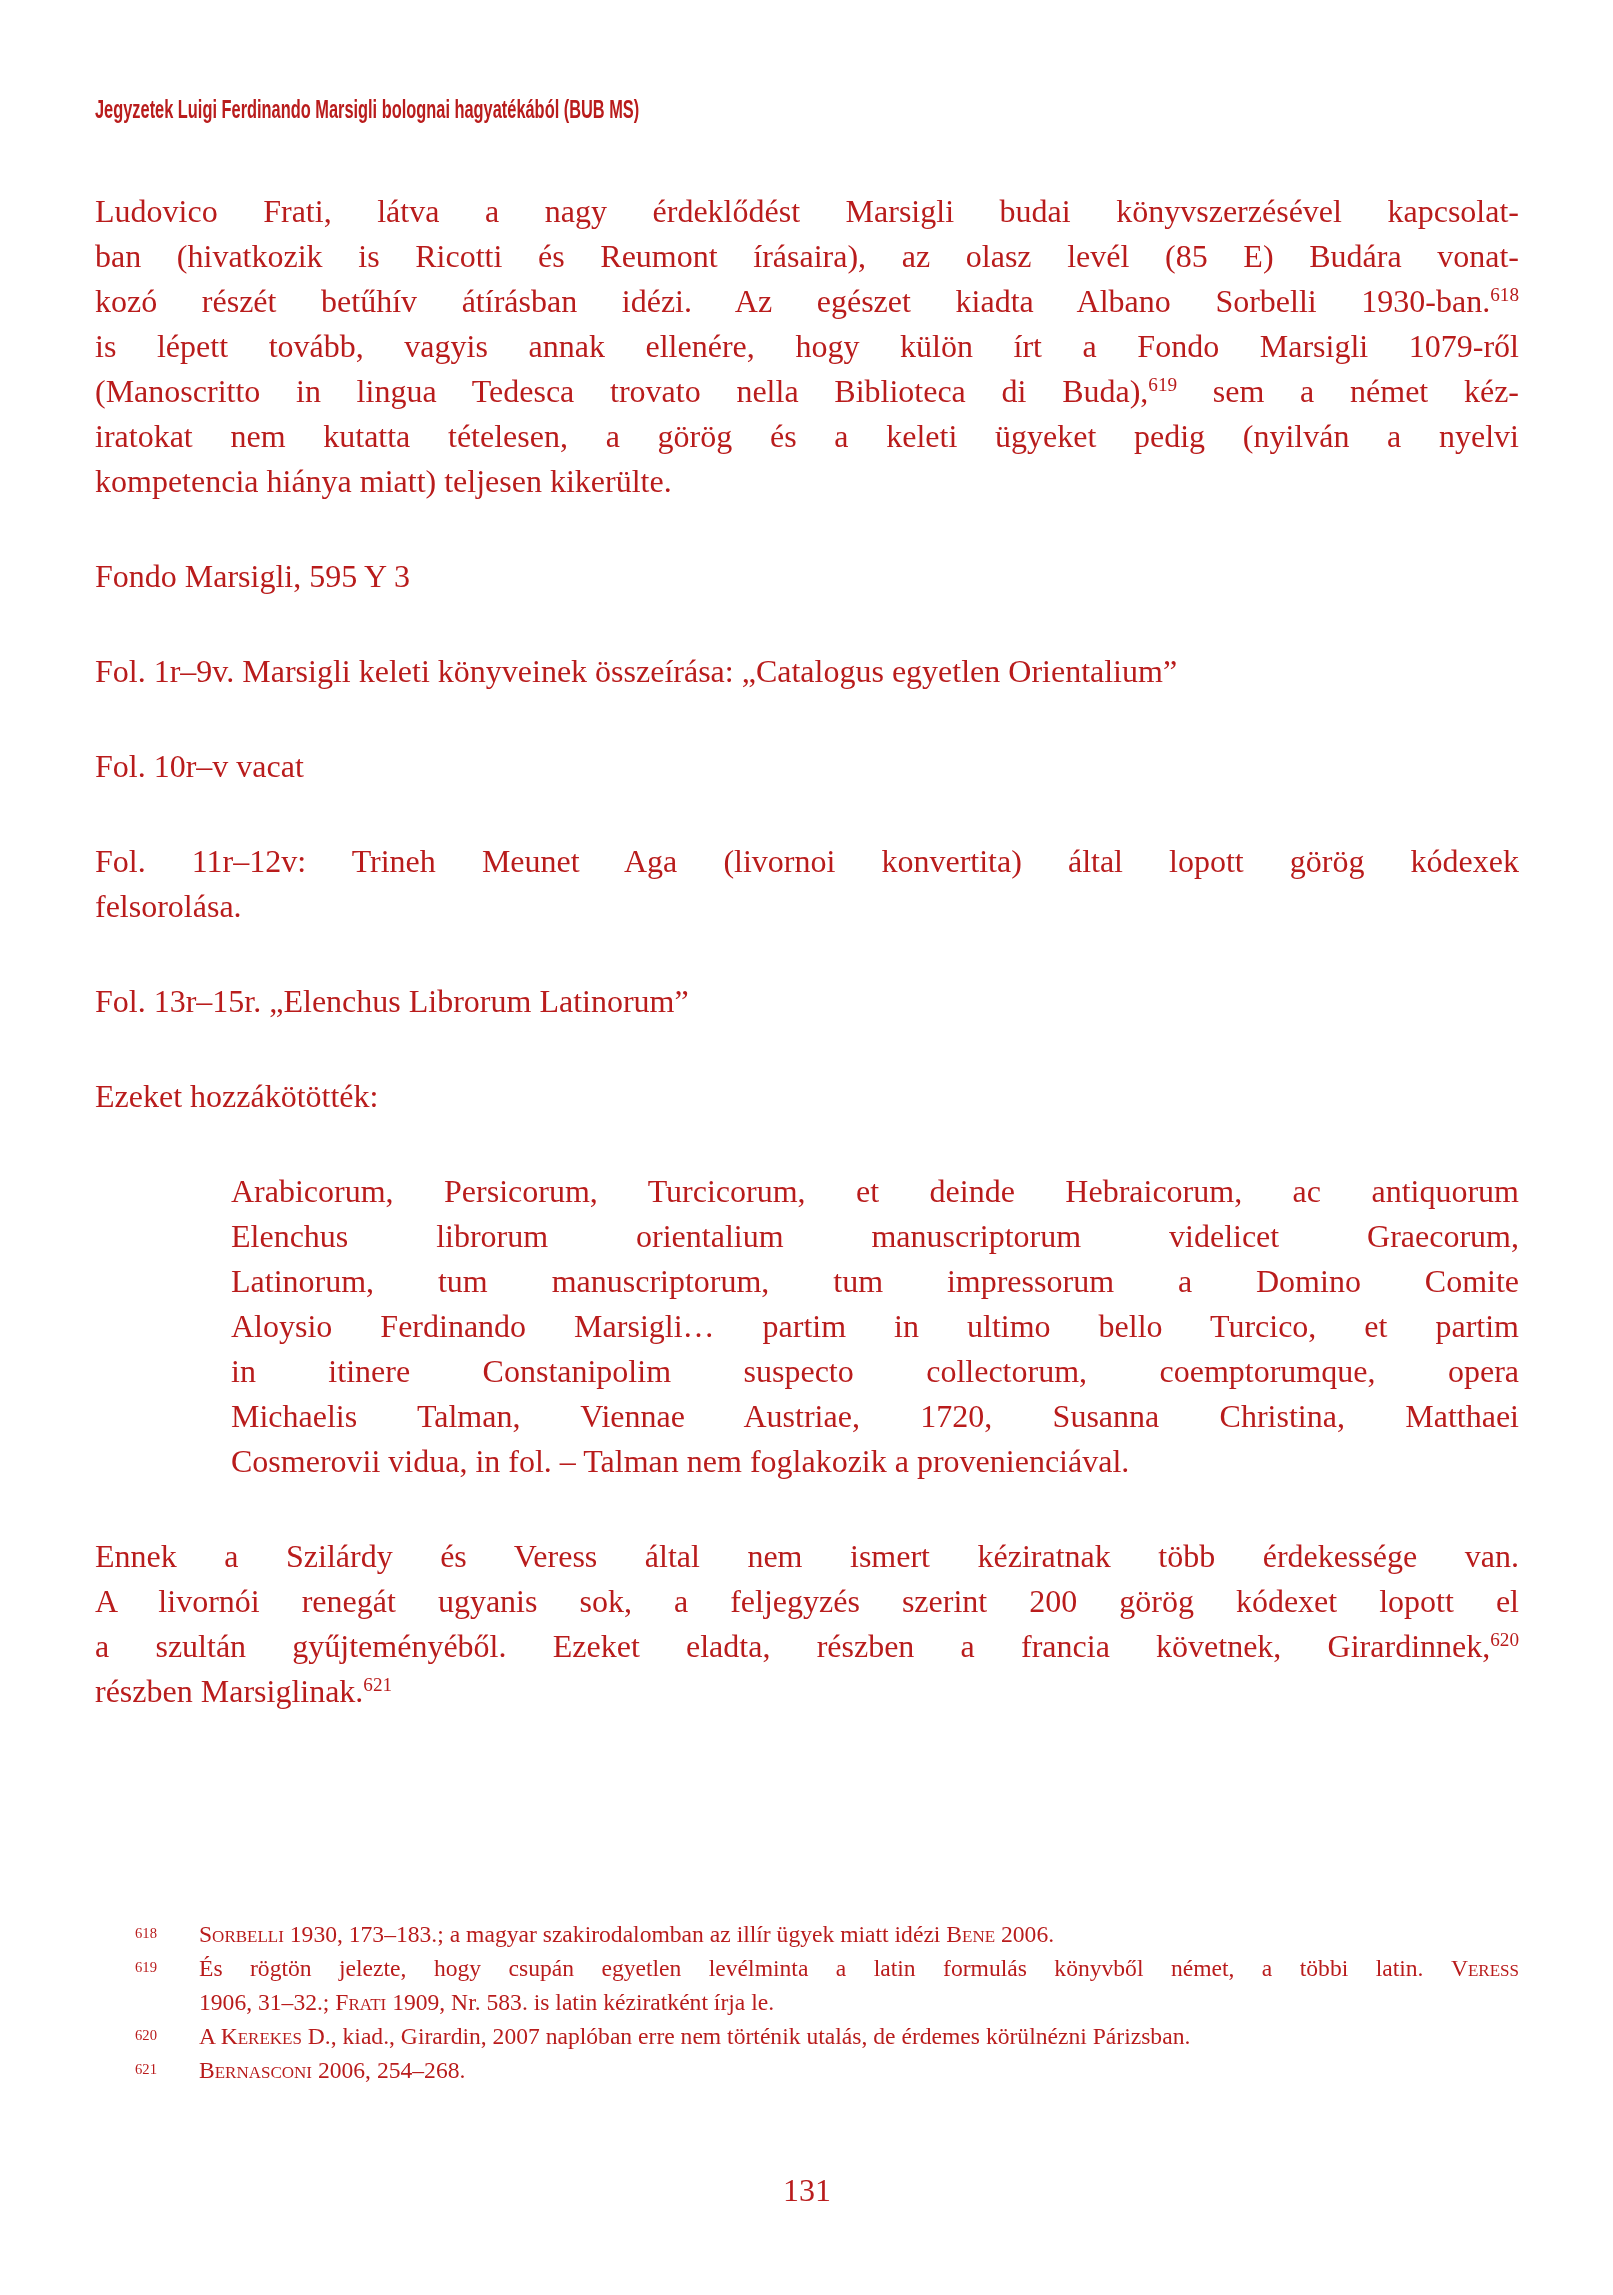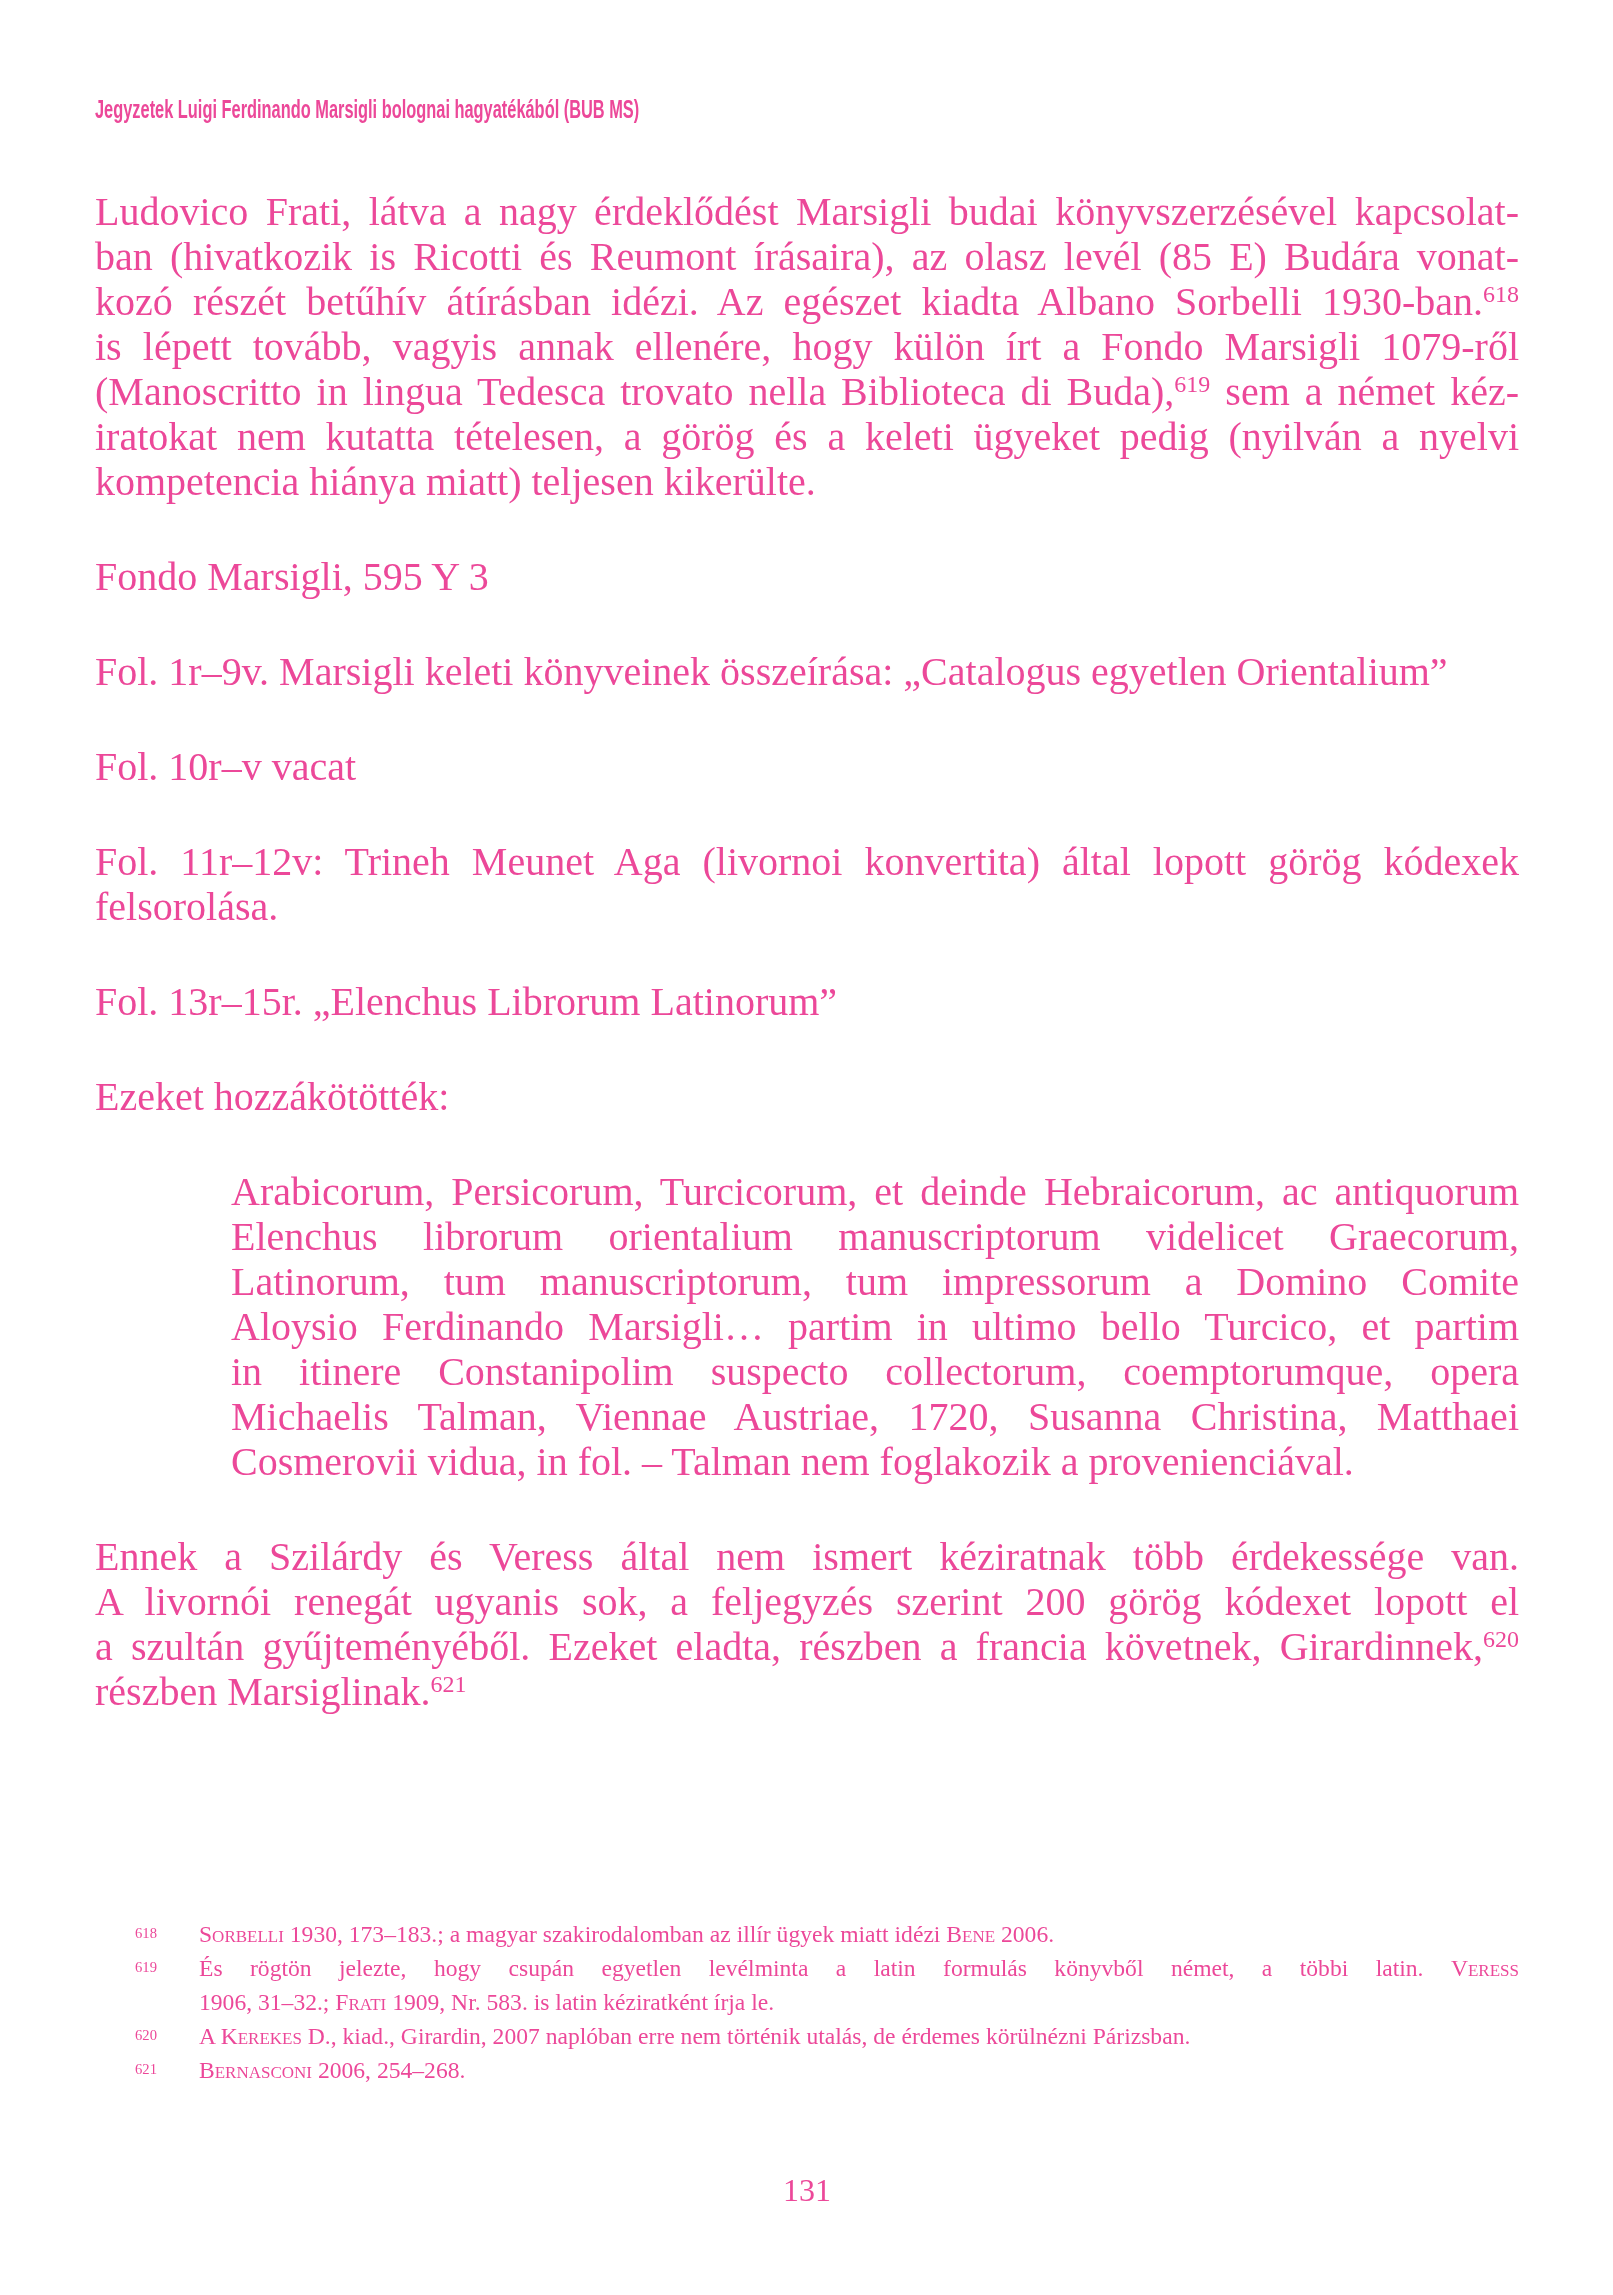--- a/index.html
+++ b/index.html
@@ -1,42 +1,42 @@
 <!DOCTYPE html>
 <html style="font-size:13.2px"><head>
 <meta charset="utf-8">
 <style>
   html, body { margin: 0; padding: 0; background: #e8e8e8; }
   .page {
     position: relative;
     width: 1614px;
     height: 2295px;
     background: #ffffff;
-    color: #ec4899;
+    color: #b91c1c;
     font-family: "Liberation Serif", serif;
     overflow: hidden;
   }
   .running-head {
     position: absolute;
     top: 94px;
     left: 95px;
     font-family: "Liberation Sans", sans-serif;
     font-weight: 600;
     font-size: 26px;
     white-space: nowrap;
     transform: scaleX(0.63);
     transform-origin: 0 50%;
     letter-spacing: 0;
   }
   .body-text {
     position: absolute;
     top: 189px;
     left: 95px;
     width: 1424px;
-    font-size: 40px;
+    font-size: 32px;
     line-height: 45px;
   }
   .block { margin-bottom: 50px; }
   .block:last-child { margin-bottom: 0; }
   .block.indent { padding-left: 136px; }
   .line { white-space: normal; }
   .line.just { text-align: justify; text-align-last: justify; }
   .sup {
     font-size: 0.60em;
     line-height: 0;

